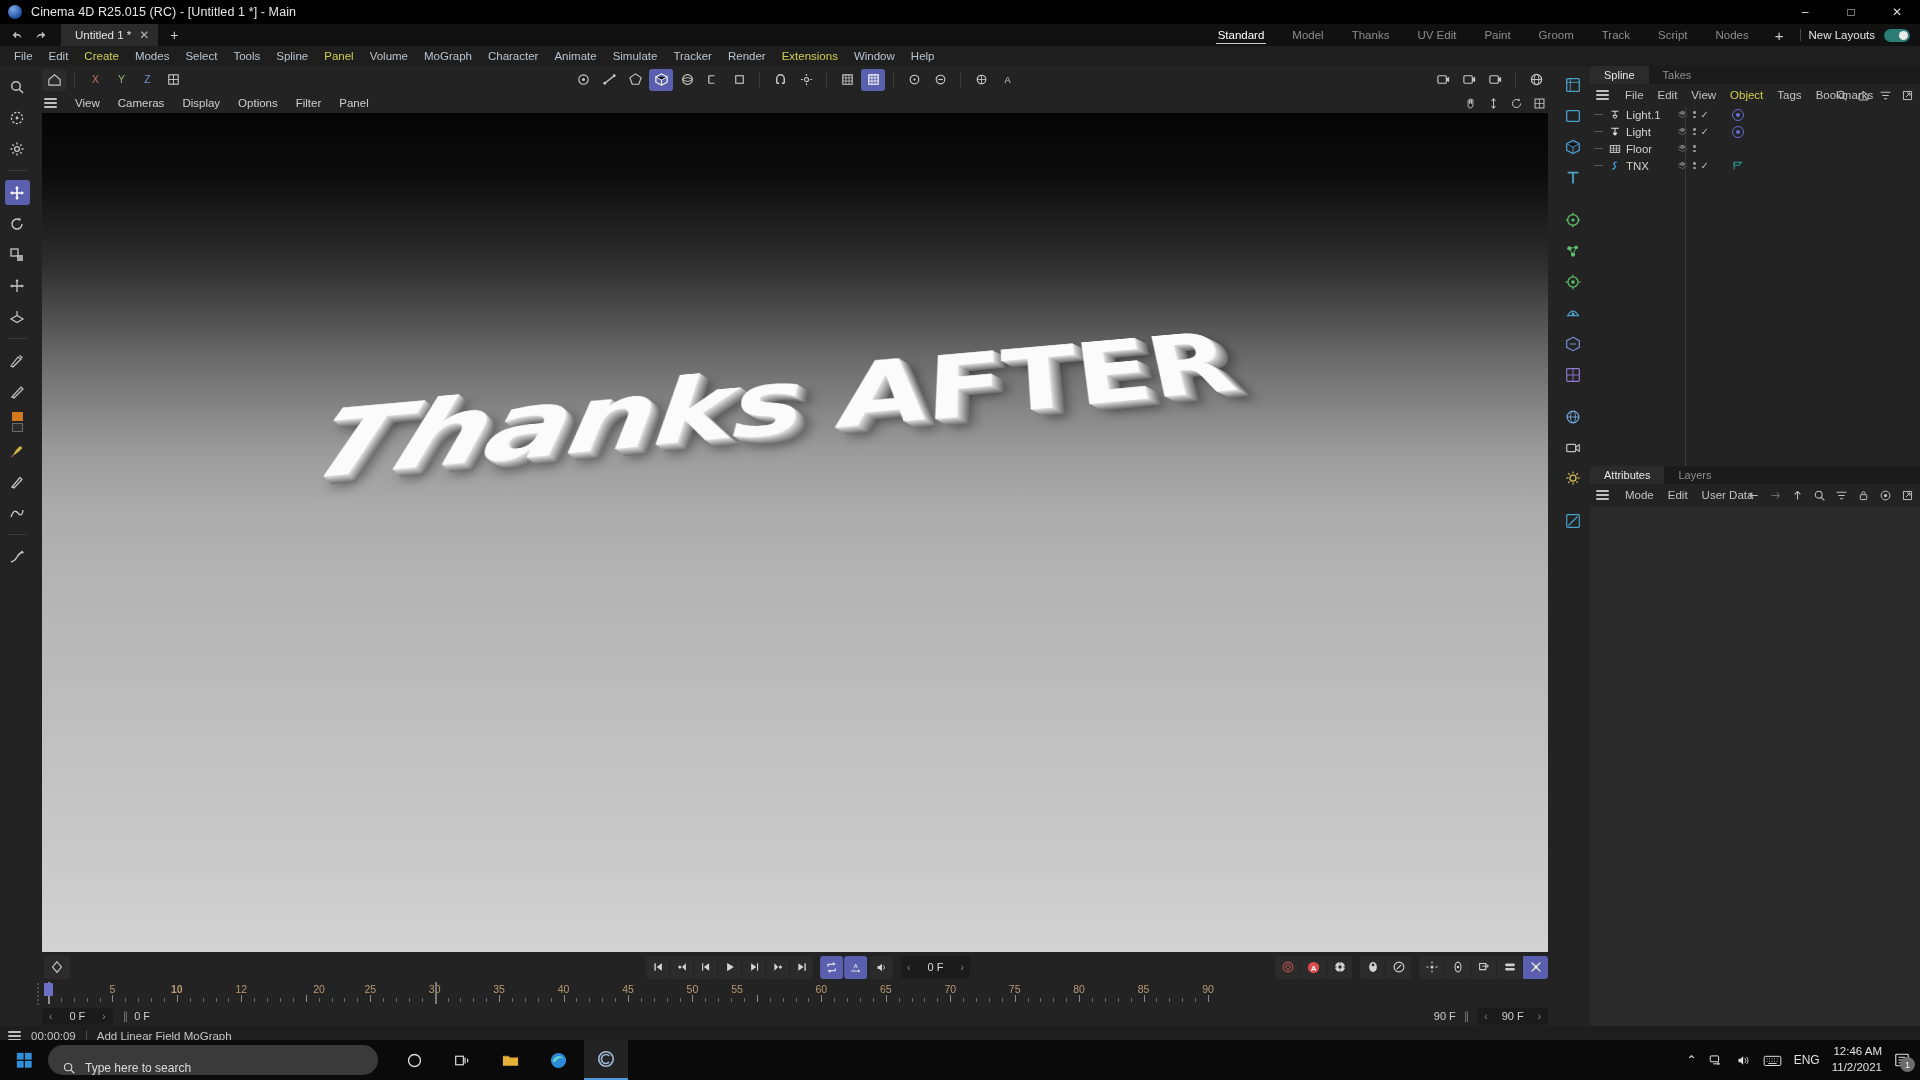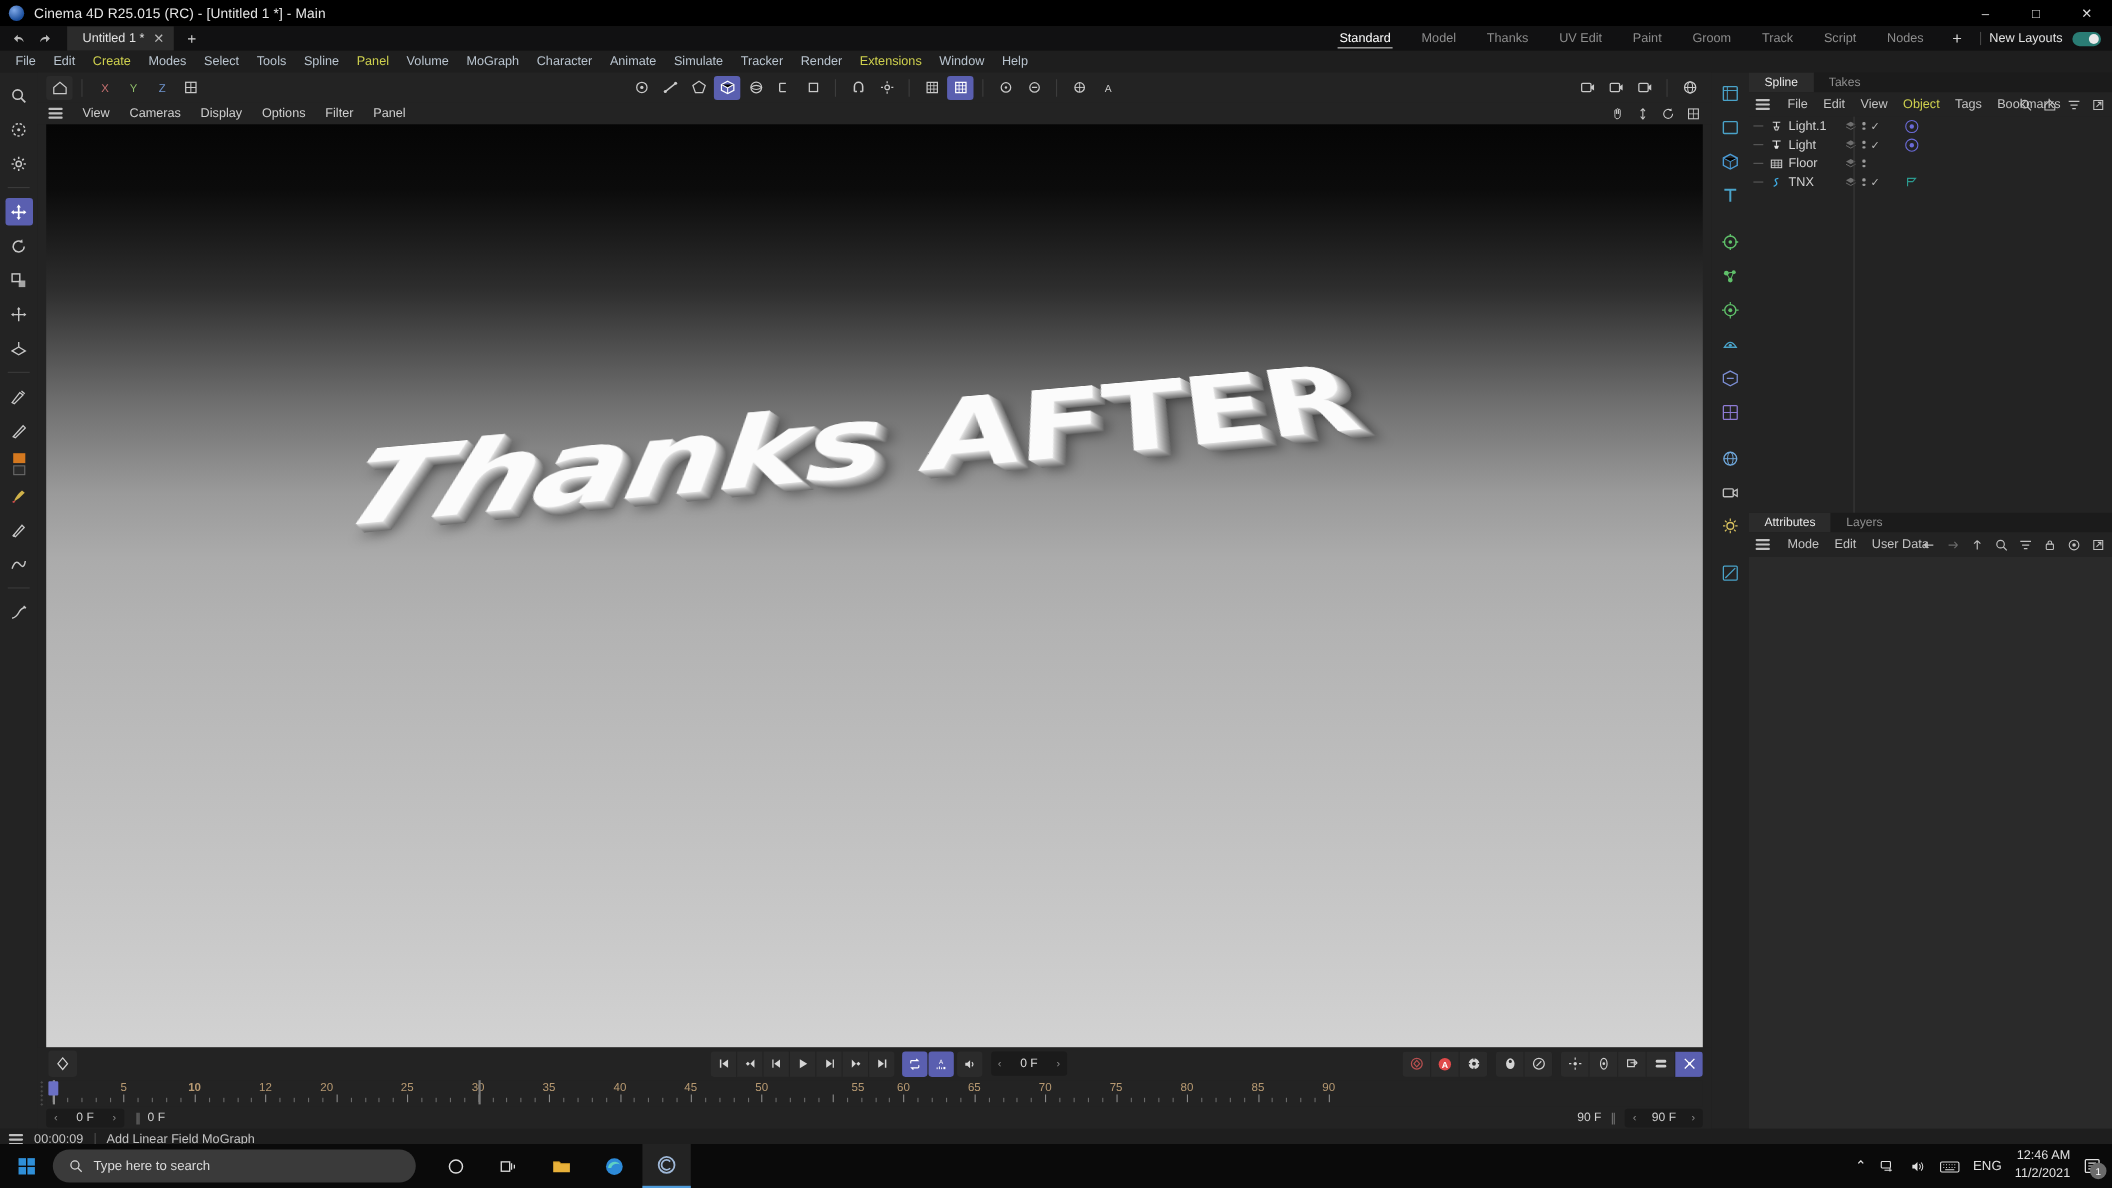--- a/index.html
+++ b/index.html
@@ -763,35 +763,35 @@
         <div class="ruler" id="ruler">
           <div class="dotcol"></div>
         <div class="rlabel" style="left: 6px;">0</div>
             <div class="rtick major" style="left: 6px;"></div>
             <div class="rlabel" style="left: 70.4444px;">5</div>
             <div class="rtick major" style="left: 70.4444px;"></div>
             <div class="rlabel" style="left: 134.889px; font-weight: bold;">10</div>
             <div class="rtick major" style="left: 134.889px;"></div>
             <div class="rlabel" style="left: 199.333px;">12</div>
             <div class="rtick major" style="left: 199.333px;"></div>
-            <div class="rlabel" style="left: 255px;">20</div>
+            <div class="rlabel" style="left: 277px;">20</div>
             <div class="rtick major" style="left: 263.778px;"></div>
             <div class="rlabel" style="left: 328.222px;">25</div>
             <div class="rtick major" style="left: 328.222px;"></div>
             <div class="rlabel" style="left: 392.667px;">30</div>
             <div class="rtick major" style="left: 392.667px;"></div>
             <div class="rlabel" style="left: 457.111px;">35</div>
             <div class="rtick major" style="left: 457.111px;"></div>
             <div class="rlabel" style="left: 521.556px;">40</div>
             <div class="rtick major" style="left: 521.556px;"></div>
             <div class="rlabel" style="left: 586px;">45</div>
             <div class="rtick major" style="left: 586px;"></div>
             <div class="rlabel" style="left: 650.444px;">50</div>
             <div class="rtick major" style="left: 650.444px;"></div>
-            <div class="rlabel" style="left: 738px;">55</div>
+            <div class="rlabel" style="left: 695px;">55</div>
             <div class="rtick major" style="left: 714.889px;"></div>
             <div class="rlabel" style="left: 779.333px;">60</div>
             <div class="rtick major" style="left: 779.333px;"></div>
             <div class="rlabel" style="left: 843.778px;">65</div>
             <div class="rtick major" style="left: 843.778px;"></div>
             <div class="rlabel" style="left: 908.222px;">70</div>
             <div class="rtick major" style="left: 908.222px;"></div>
             <div class="rlabel" style="left: 972.667px;">75</div>
             <div class="rtick major" style="left: 972.667px;"></div>
             <div class="rlabel" style="left: 1037.11px;">80</div>
@@ -1201,21 +1201,21 @@
 
   <div style="position:absolute;left:0;bottom:0;width:1920px;height:40px;background:#0a0a0a;display:flex;align-items:center">
     <div style="width:48px;height:40px;display:flex;align-items:center;justify-content:center">
       <svg viewBox="0 0 20 20" style="width:17px;height:17px">
         <rect x="1" y="1" width="8" height="8" fill="#2f8fd8"></rect>
           <rect x="10.5" y="1" width="8" height="8" fill="#2f8fd8"></rect>
         <rect x="1" y="10.5" width="8" height="8" fill="#2f8fd8"></rect>
           <rect x="10.5" y="10.5" width="8" height="8" fill="#2f8fd8"></rect>
       </svg>
     </div>
-    <div style="width:330px;height:30px;background:#3a3a3a;border-radius:15px;display:flex;align-items:center;gap:9px;padding:12px 14px">
+    <div style="width:330px;height:30px;background:#3a3a3a;border-radius:15px;display:flex;align-items:flex-end;gap:9px;padding:0 14px">
       <svg viewBox="0 0 16 16" style="width:14px;height:14px;color:#d8d8d8">
         <circle cx="7" cy="7" r="4.2" fill="none" stroke="currentColor" stroke-width="1.3"></circle>
           <path d="M10.2 10.2 L14 14" stroke="currentColor" stroke-width="1.4"></path>
       </svg>
       <span style="font-size:12px;color:#dcdcdc">Type here to search</span>
     </div>
     <div style="display:flex;align-items:center;gap:4px;margin-left:14px">
       <div style="width:44px;height:40px;display:flex;align-items:center;justify-content:center">
         <svg viewBox="0 0 20 20" style="width:17px;height:17px">
             <circle cx="10" cy="10" r="7" fill="none" stroke="#dcdcdc" stroke-width="1.6"></circle>

